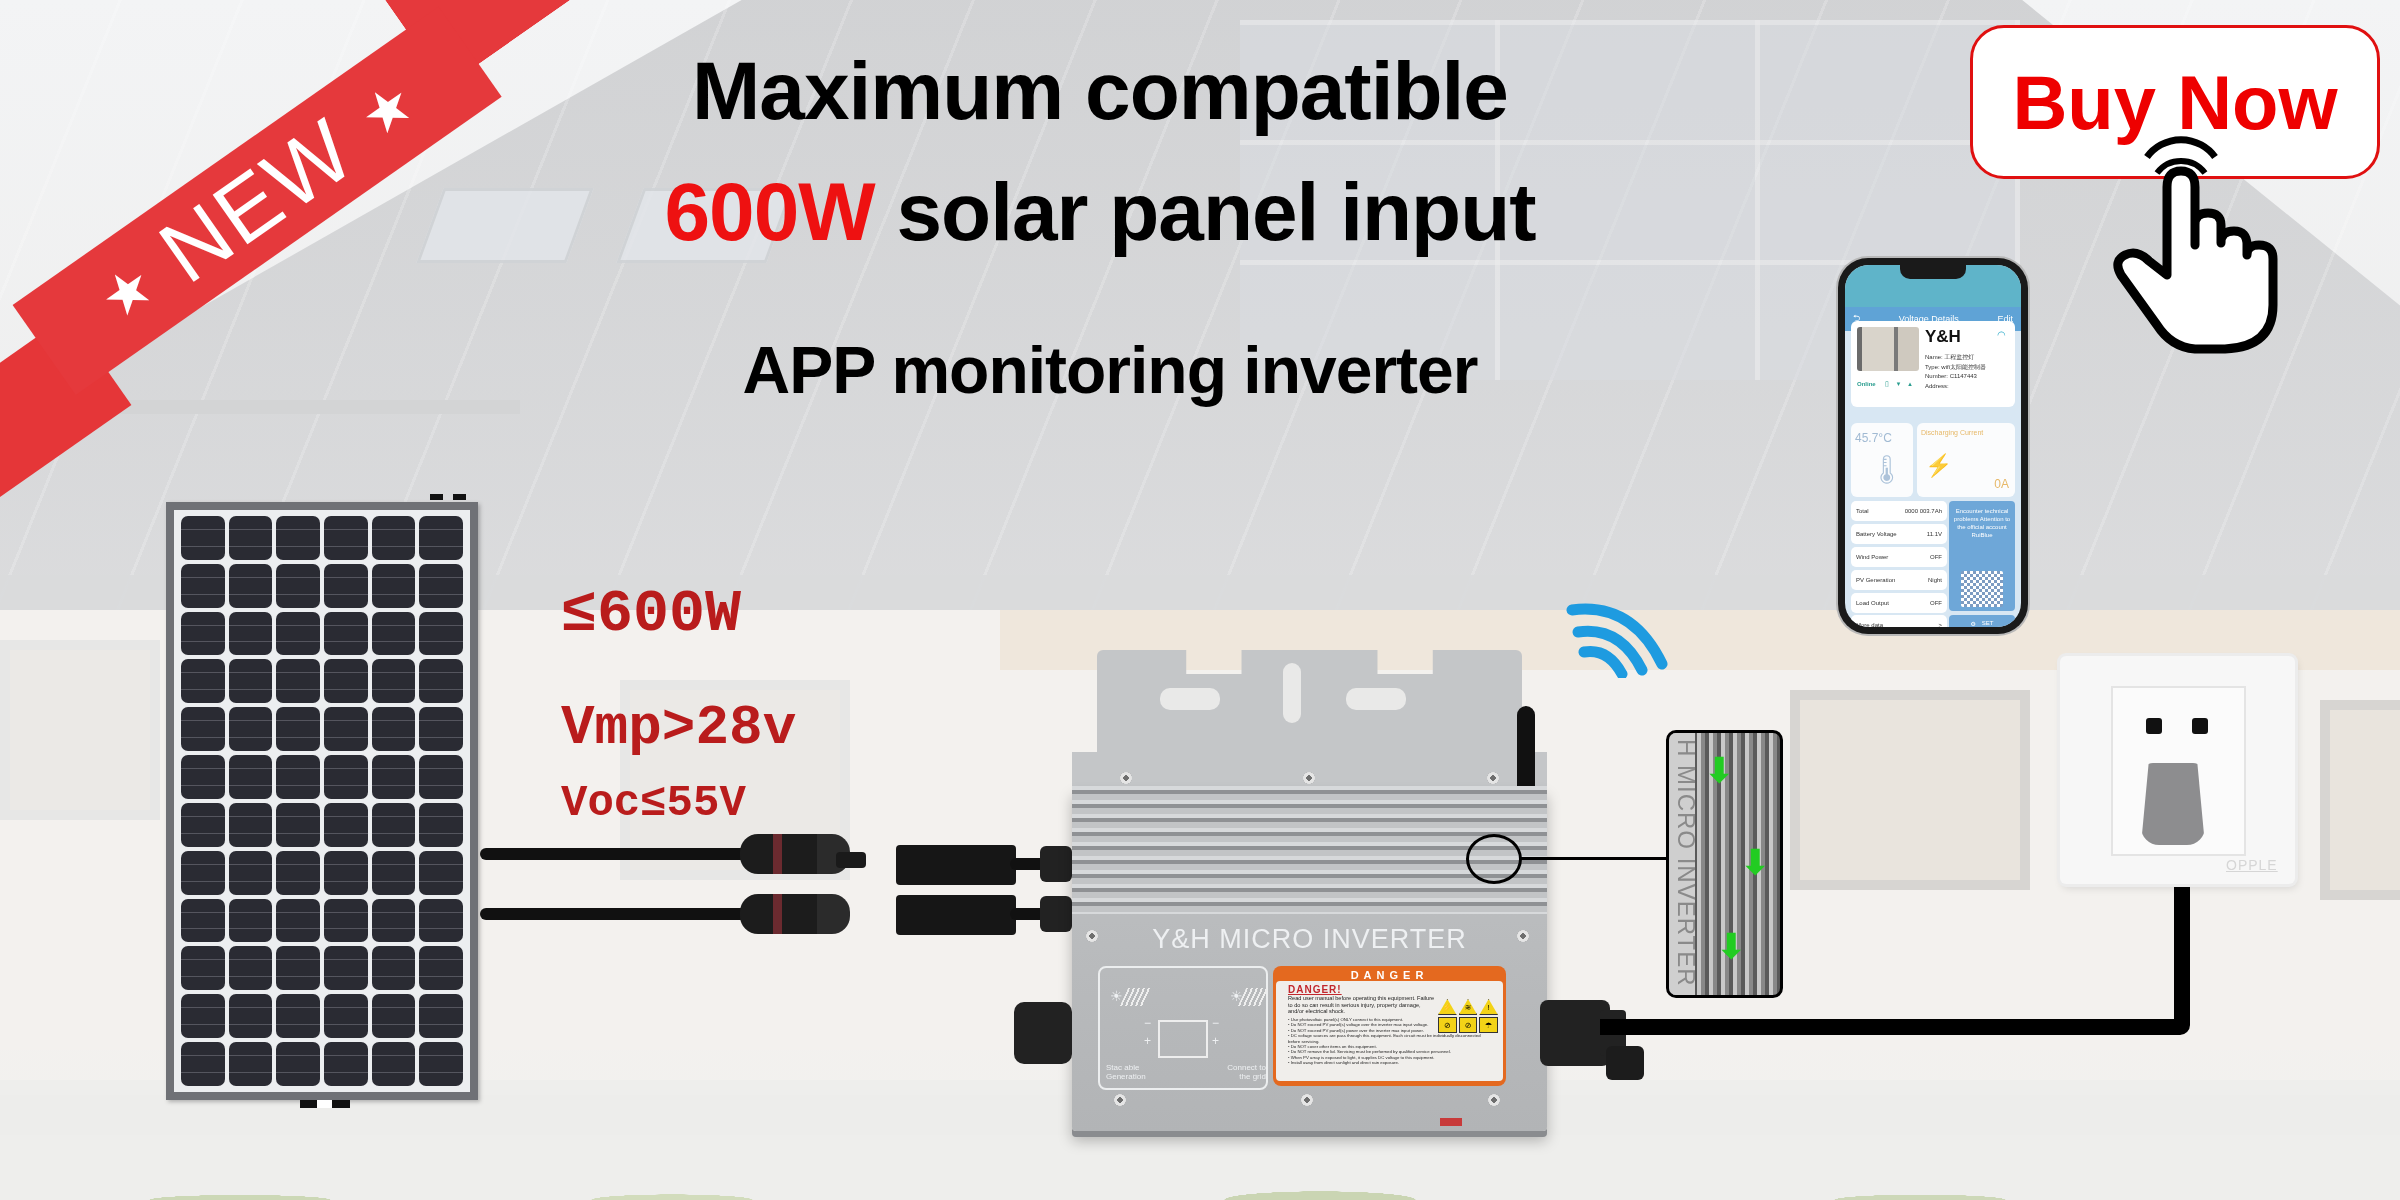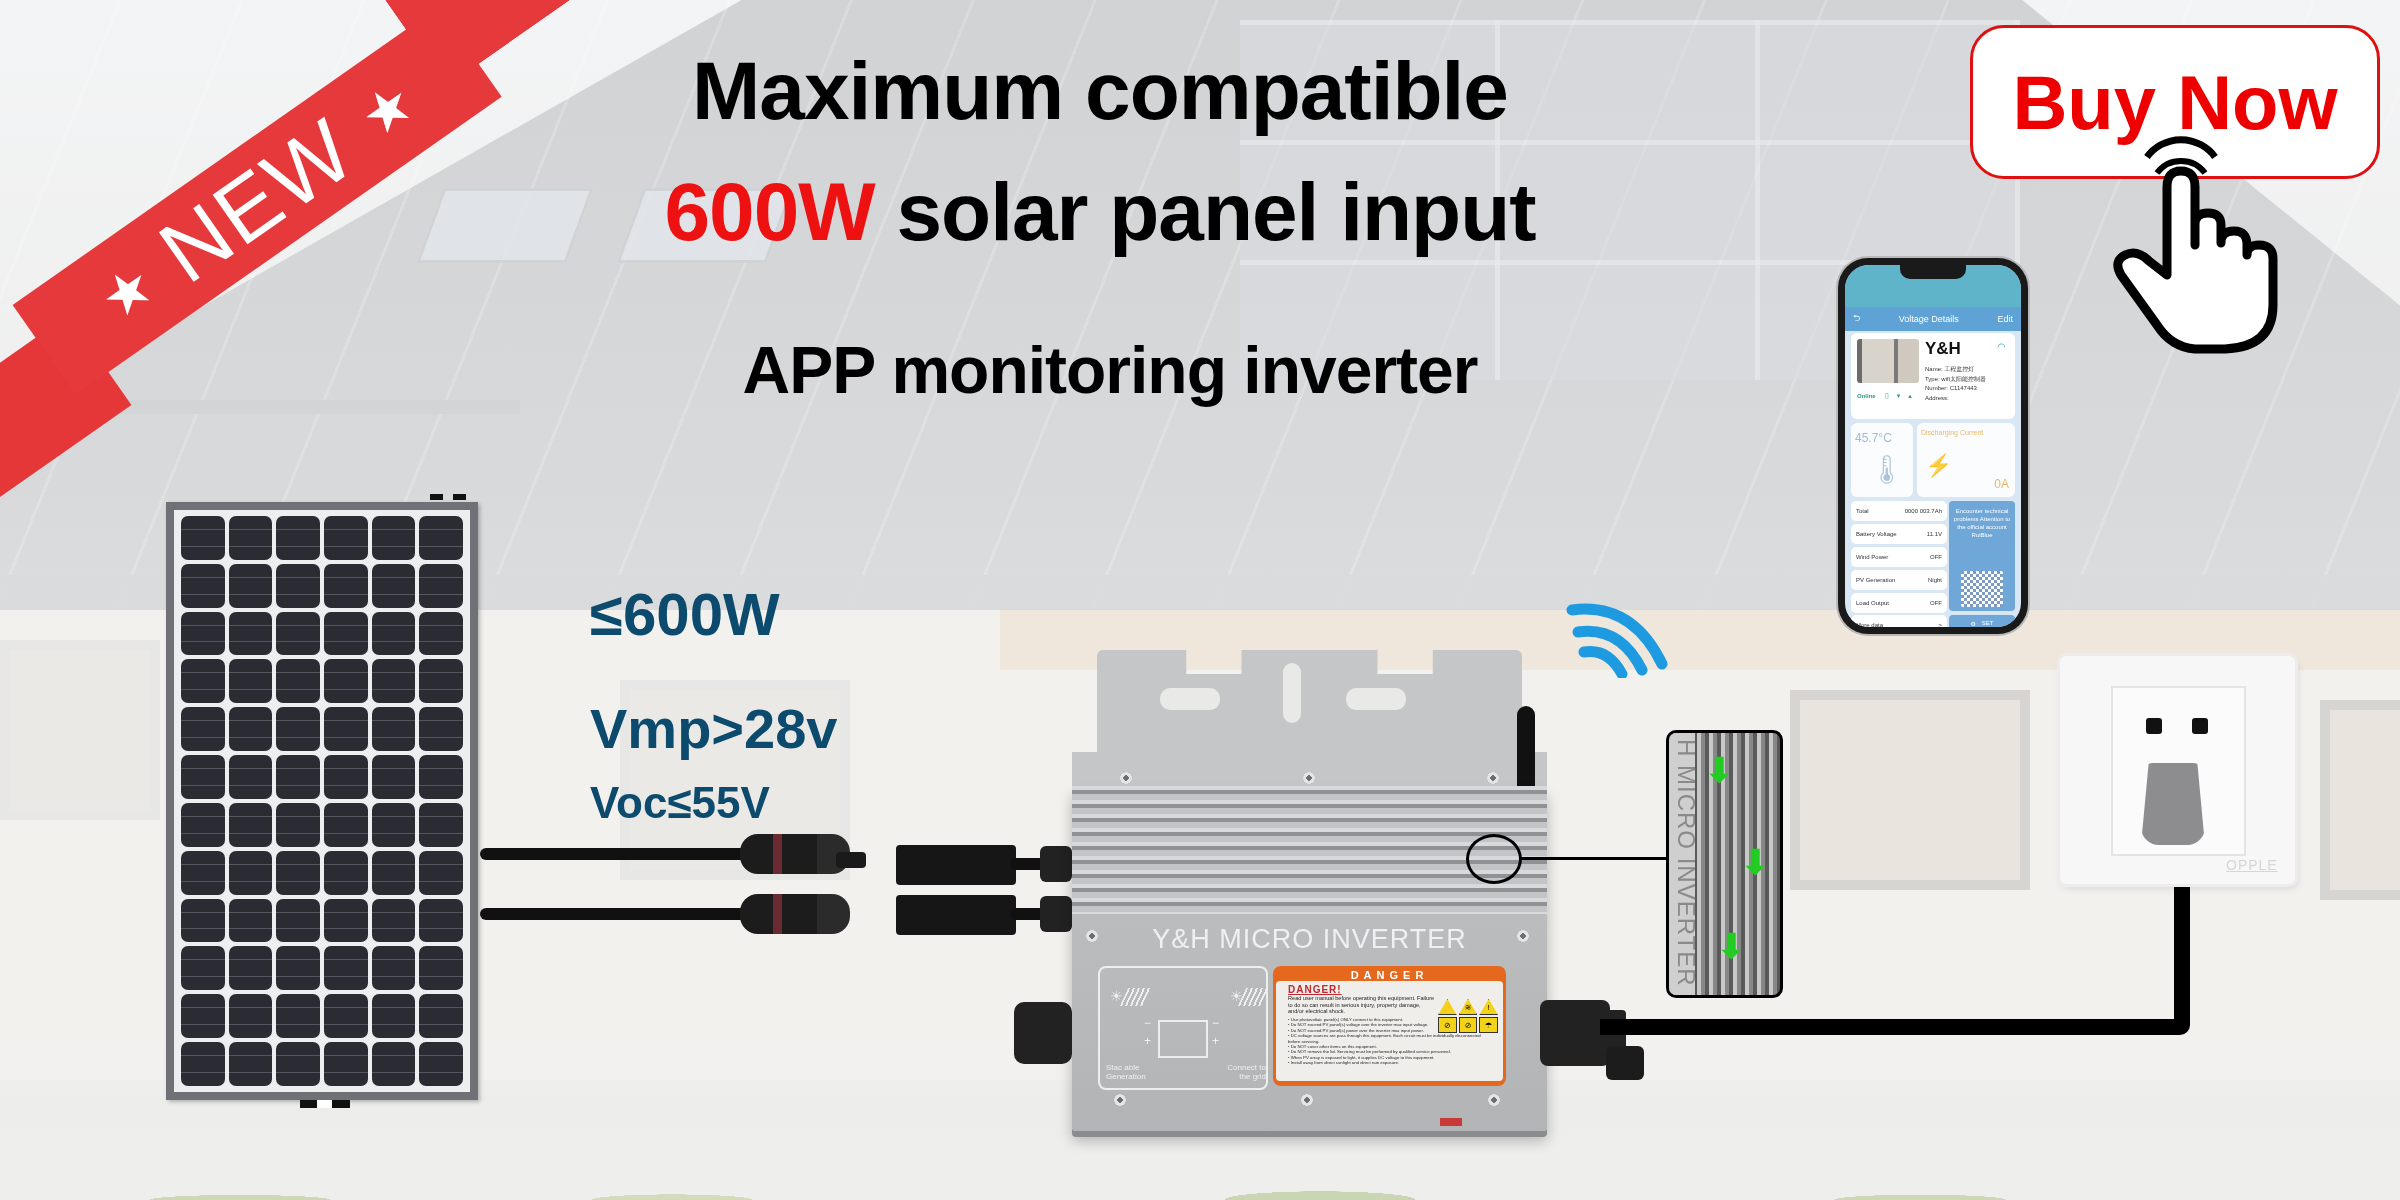--- a/index.html
+++ b/index.html
@@ -71,21 +71,21 @@
 
   
   .phone { left:1838px; top:258px; width:190px; height:376px; background:#1a1a1a;
     border-radius:30px; padding:7px; box-shadow: 0 0 0 2px #b8b8b8; }
   .screen { width:100%; height:100%; border-radius:24px; overflow:hidden; position:relative;
     background:#d8e7f3; }
   .ph-status { left:0; top:0; width:176px; height:42px; background:#5fb4c9; }
   .ph-notch { left:55px; top:0; width:66px; height:14px; background:#1a1a1a; border-radius:0 0 10px 10px; }
   .ph-nav { left:0; top:42px; width:176px; height:24px; background:#5fa3d6;
     color:#fff; font-size:9px; display:flex; align-items:center; justify-content:space-between; padding:0 8px; }
-  .ph-card { left:6px; top:68px; width:164px; height:86px; background:#fff; border-radius:6px; }
+  .ph-card { left:6px; top:56px; width:164px; height:86px; background:#fff; border-radius:6px; }
   .ph-photo { left:6px; top:6px; width:62px; height:44px; background:linear-gradient(90deg,#6b6b6b 0 8%,#d9d4cb 8% 60%,#7a7a7a 60% 66%,#cfc9bf 66%); border-radius:3px; }
   .ph-brand { left:74px; top:6px; font-size:17px; font-weight:700; color:#111; }
   .ph-wifi { left:146px; top:8px; font-size:10px; color:#2aa9c9; }
   .ph-meta { left:74px; font-size:6px; color:#333; }
   .ph-online { left:6px; top:60px; font-size:6px; color:#2a9d8f; font-weight:700; }
   .ph-icons { left:34px; top:59px; font-size:7px; color:#2a9d8f; letter-spacing:3px; }
   .ph-tile { background:#fff; border-radius:6px; opacity:.9; }
   .ph-temp { left:4px; top:8px; font-size:12px; color:#9cb6d0; }
   .ph-discharge { left:4px; top:6px; font-size:7px; color:#e9b45a; }
   .ph-zeroA { right:6px; bottom:6px; font-size:12px; color:#e9b45a; }
@@ -104,21 +104,21 @@
   .panel-inner { width:100%; height:100%; background:#eceef0; padding:6px 7px;
     display:grid; grid-template-columns: repeat(6,1fr); grid-template-rows: repeat(12,1fr); gap:4px; }
   .cell { background:#2a2b33; border-radius:7px;
     background-image: linear-gradient(180deg, transparent 0 30%, rgba(120,120,130,.55) 30% 32%, transparent 32% 68%, rgba(120,120,130,.55) 68% 70%, transparent 70%); }
   .panel-tab { left:300px; top:1100px; width:50px; height:8px;
     background: linear-gradient(90deg,#111 0 35%,#fff 35% 65%,#111 65%); }
   .panel-tab-top { left:430px; top:494px; width:36px; height:6px;
     background: linear-gradient(90deg,#111 0 35%,transparent 35% 65%,#111 65%); }
 
   
-  .spec { left:590px; color:#0c4a6e; font-weight:700; font-family:Liberation Sans, sans-serif; }
+  .spec { left:561px; color:#b91c1c; font-weight:700; font-family:Liberation Mono, monospace; }
   .spec-1 { top:580px; font-size:60px; }
   .spec-2 { top:696px; font-size:56px; }
   .spec-3 { top:778px; font-size:44px; }
 
   
   .cable { height:12px; background:#111; border-radius:6px; }
   .mc4-f { width:110px; height:40px; border-radius:18px;
     background: linear-gradient(90deg,#1c1c1c 0 30%,#6b2a2f 30% 38%,#1c1c1c 38% 70%,#2b2b2b 70%); }
   .mc4-m { width:120px; height:40px; background:#161616; border-radius:4px; }
   .mc4-pin { width:30px; height:16px; background:#1a1a1a; border-radius:4px; }

